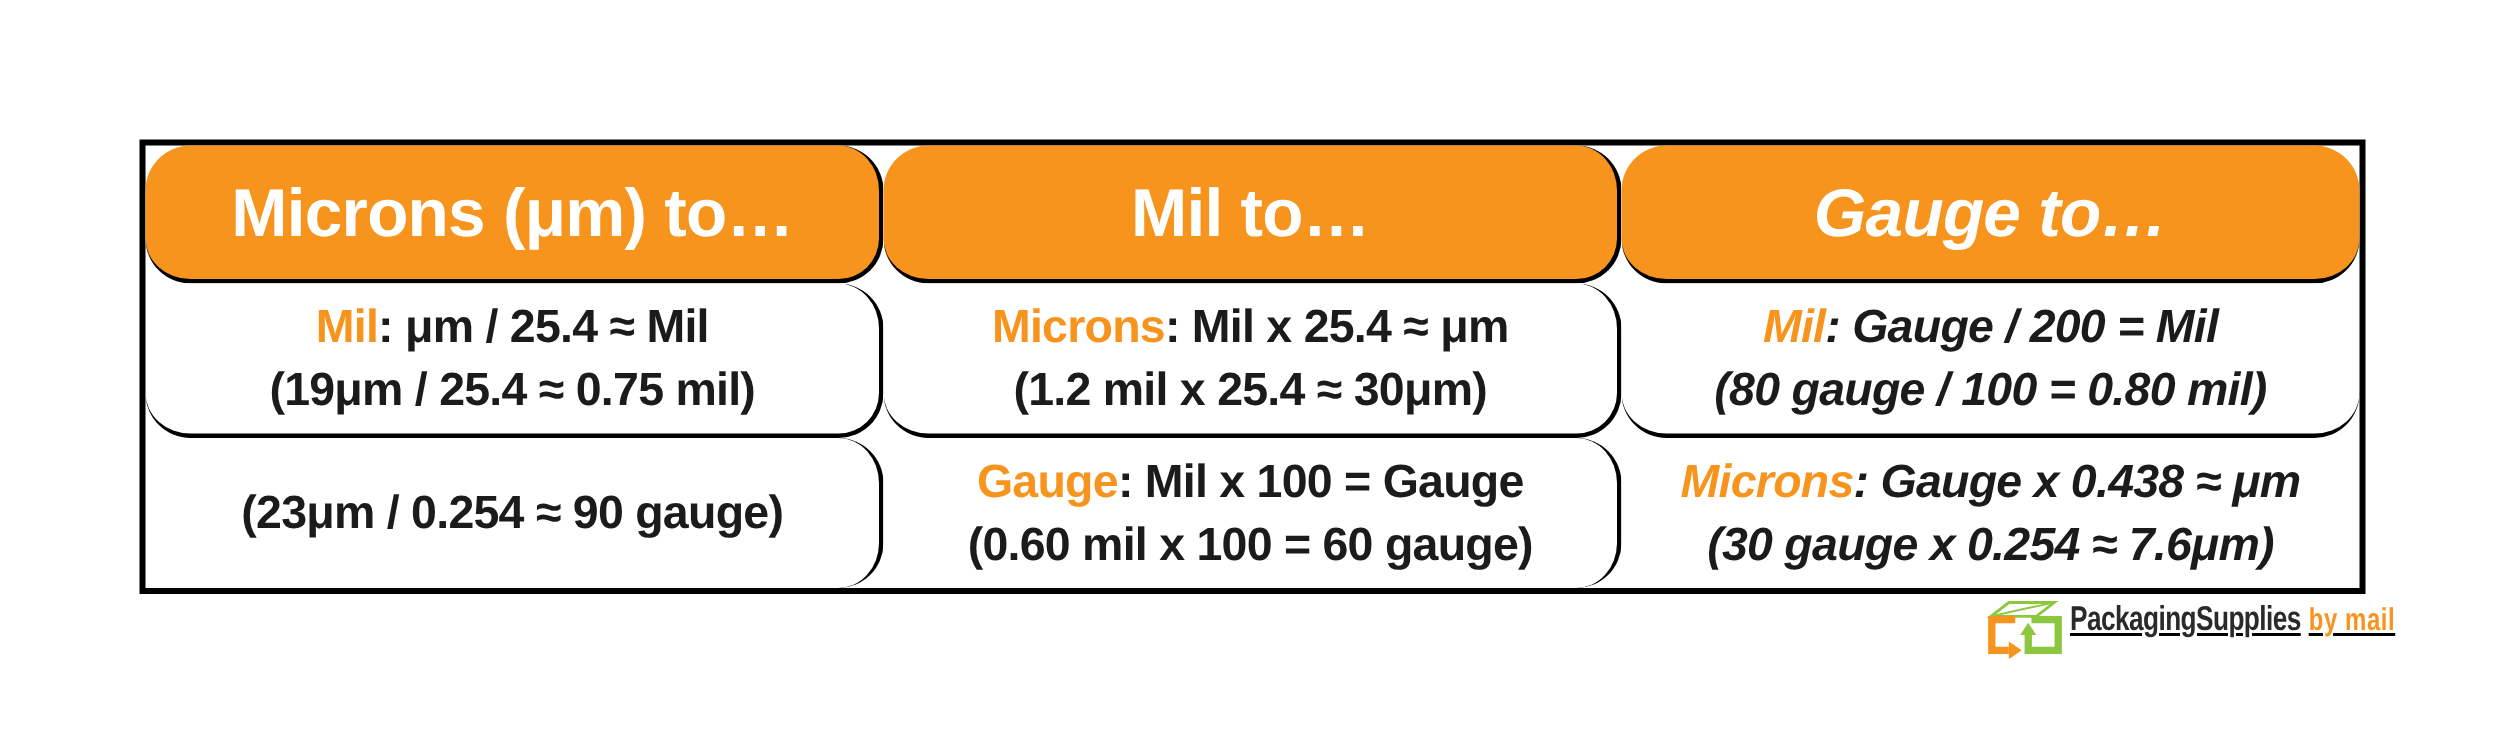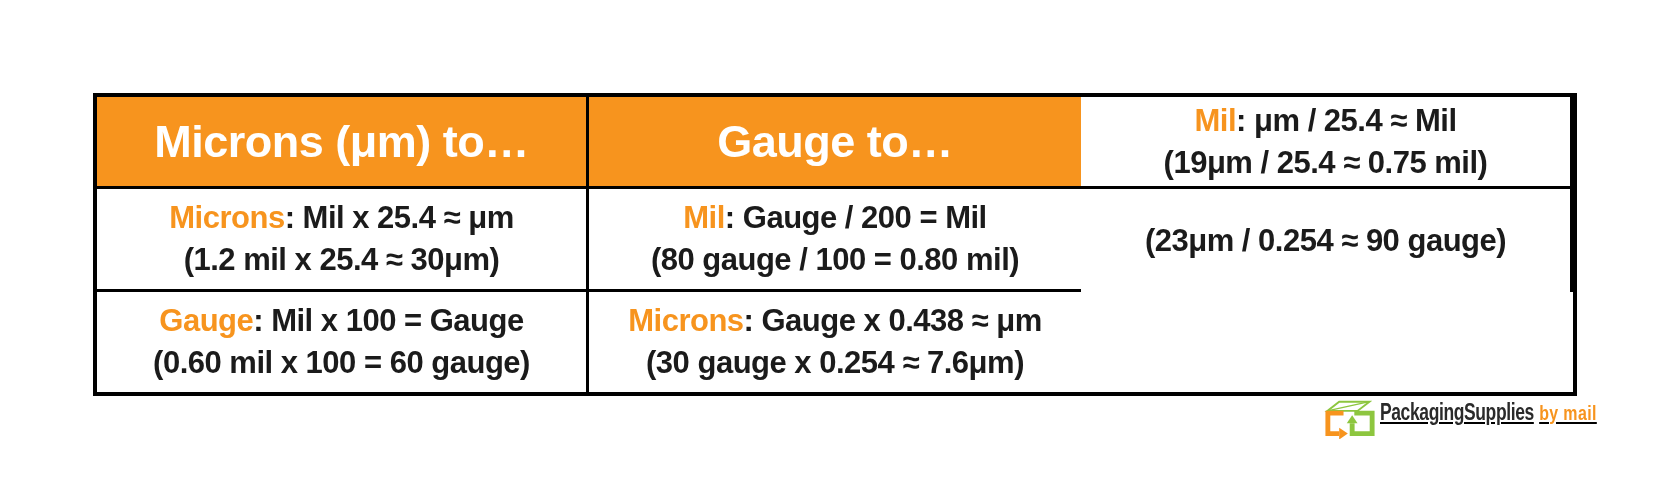--- a/index.html
+++ b/index.html
@@ -29,22 +29,23 @@
     display: grid;
     grid-template-columns: 1fr 1fr 1fr;
     grid-template-rows: 92px 103px 1fr;
   }
   .cell {
     border-right: 3px solid var(--border);
     border-bottom: 3px solid var(--border);
     display: flex; flex-direction: column;
     align-items: center; justify-content: center;
     text-align: center;
+    border-radius: 30px;
   }
-  .cell.last-col { border-right: none; }
+  .cell.last-col { border-right: none; font-style: italic; }
   .cell.last-row { border-bottom: none; }
 
   .head-cell {
     background: var(--orange);
     color: var(--header_text);
     font-size: 45px; font-weight: 700;
     letter-spacing: -0.5px;
   }
   .body-cell {
     color: var(--body_text);
@@ -74,20 +75,23 @@
 </style>
 </head>
 <body>
 
 <div class="canvas">
 
   <div class="conv-table">
 
     <div class="cell head-cell">
       <span>Microns (μm) to…</span>
+    </div>
+    <div class="cell head-cell">
+      <span>Mil to…</span>
     </div>
     <div class="cell head-cell last-col">
       <span>Gauge to…</span>
     </div>
 
     <div class="cell body-cell">
       <div><span class="accent">Mil</span><span>: μm / 25.4 ≈ Mil</span></div>
       <div>(19μm / 25.4 ≈ 0.75 mil)</div>
     </div>
     <div class="cell body-cell">

